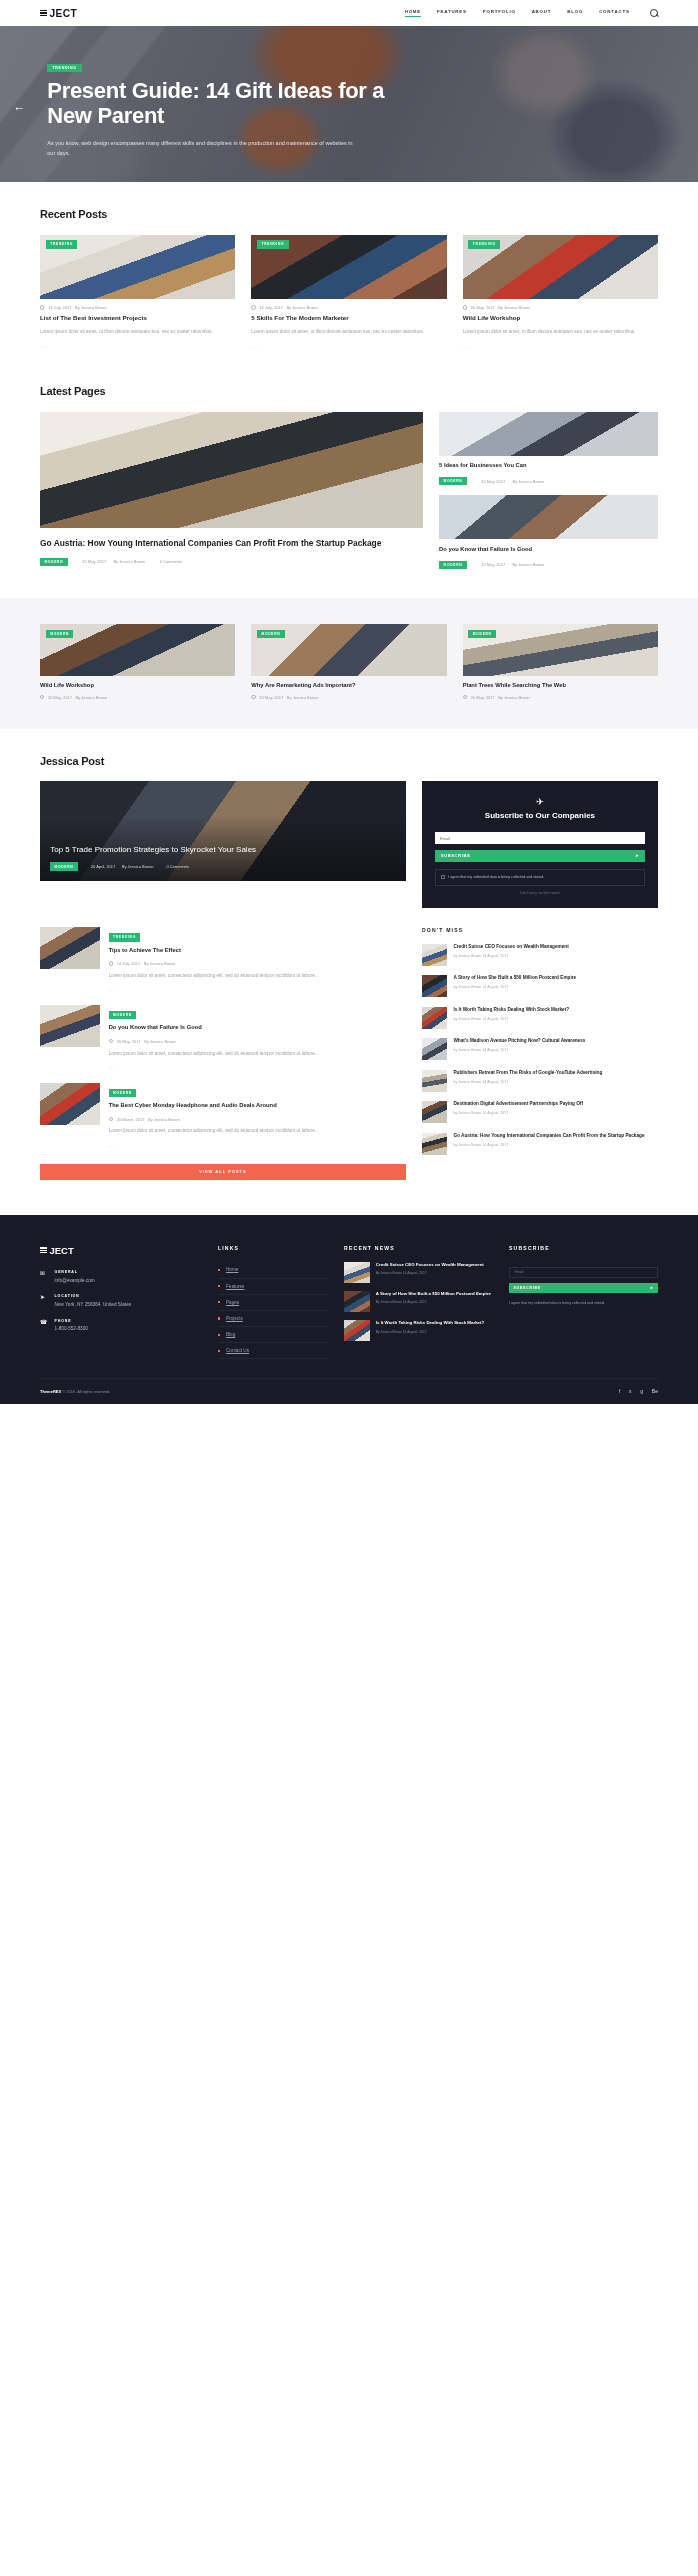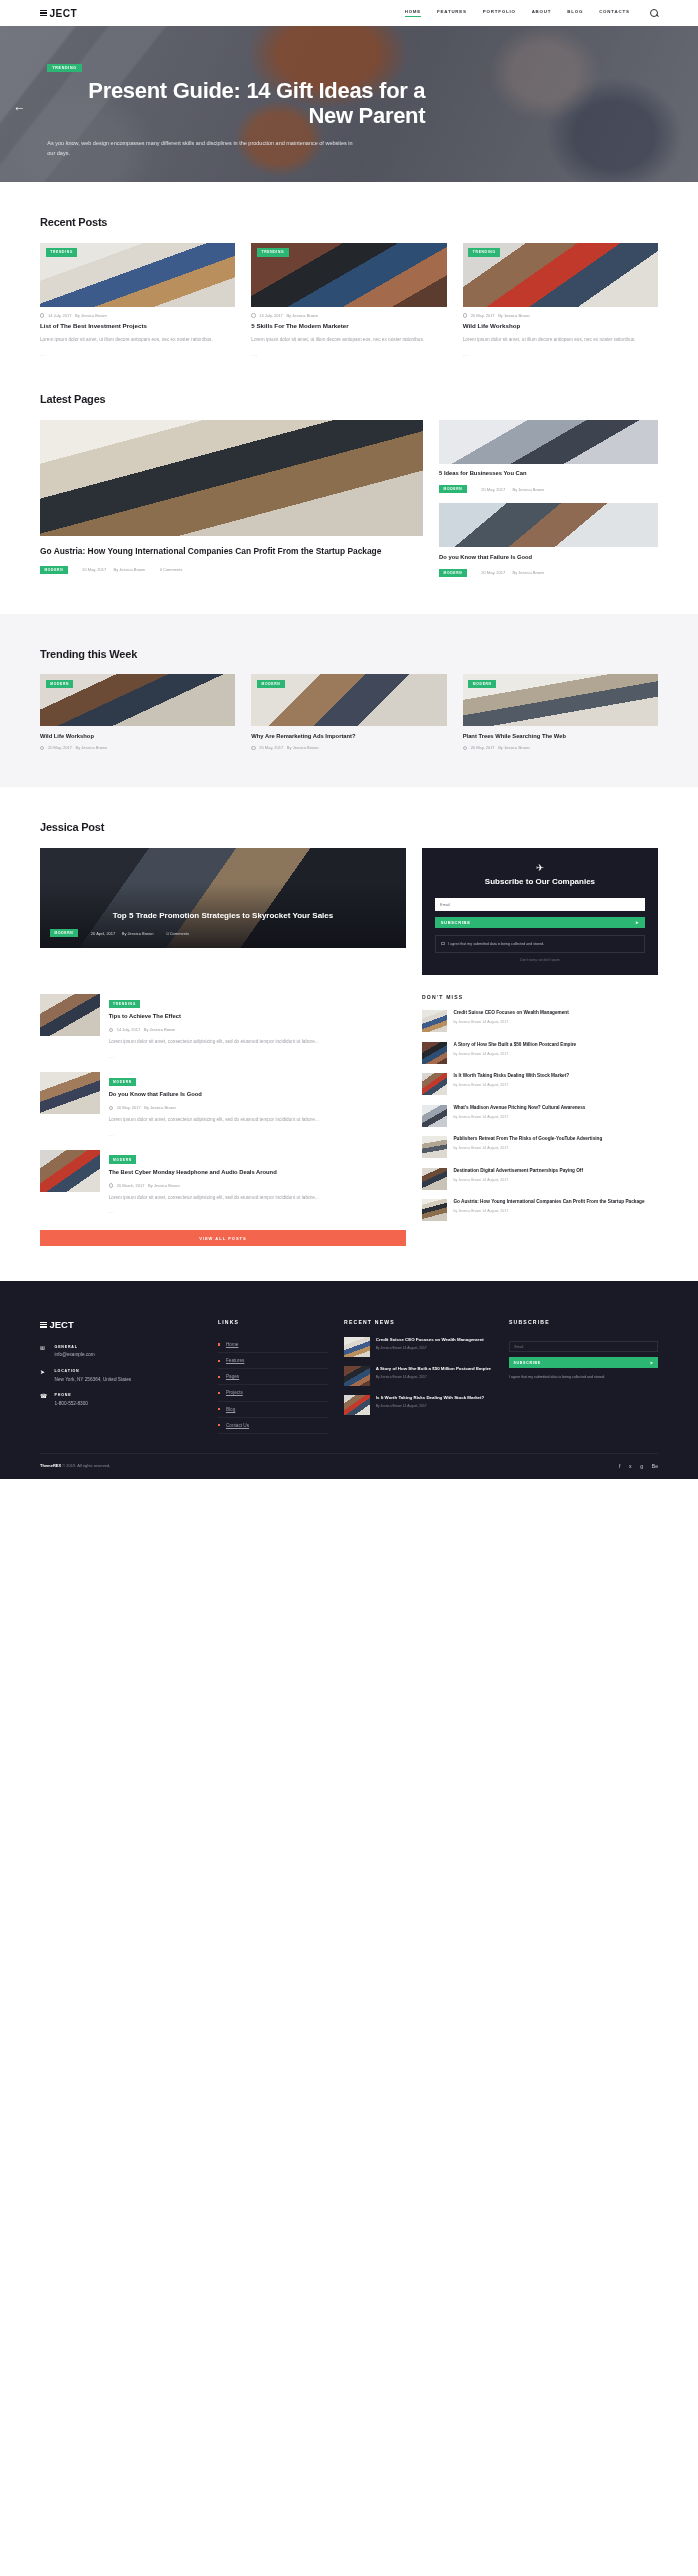--- a/index.html
+++ b/index.html
@@ -3,21 +3,21 @@
 <meta charset="utf-8">
 <style>
   * { box-sizing: border-box; margin: 0; padding: 0; }
   body {
     width: 698px;
     font-family: "Liberation Sans", sans-serif;
     background: #fff;
     color: #1b1b21;
     -webkit-font-smoothing: antialiased;
   }
-  .wrap { width: 618px; margin: 12px auto; }
+  .wrap { width: 618px; margin: 4px auto; }
 
   
   .site-header {
     height: 26px;
     display: flex;
     align-items: center;
     justify-content: space-between;
     padding: 0 40px;
     background: #fff;
   }
@@ -67,21 +67,21 @@
   }
   .hero:after { content:""; position:absolute; inset:0; background:rgba(40,42,52,.38); }
   .hero-inner { position: relative; z-index: 3; width: 618px; margin: 0 auto; padding-top: 32px; }
   .hero-badge {
     display:inline-block; background:#2bb673; color:#fff;
     font-size:3.6px; font-weight:bold; letter-spacing:0.7px;
     padding:2.2px 5.1px; text-transform:uppercase; margin-left: 7.3px;
   }
   .hero h1 {
     color:#fff; font-size:22px; line-height:1.12; font-weight:bold;
-    letter-spacing:-0.3px; margin:7.3px 0 0 7.3px; max-width: 378px; text-align: right;
+    letter-spacing:-0.3px; margin:7.3px 0 0 7.3px; max-width: 378px;
   }
   .hero p {
     color:#e2e3e7; font-size:5.5px; line-height:1.75; margin:10.2px 0 0 7.3px; max-width:306px;
   }
   .hero-arrow {
     position:absolute; left:13px; top:48%; z-index:4;
     color:#fff; font-size:12.4px; line-height:1;
   }
 
   
@@ -130,21 +130,21 @@
   
   .trending-wrap { background:#f5f5f7; padding: 22px 0 20.4px; }
   .tr-img { height: 52px; }
   .tr-title { font-size:5.8px; font-weight:bold; margin-top:6.5px; }
 
   
   .pop-grid { display:grid; grid-template-columns: 1.55fr 1fr; gap: 16px; }
   .pop-feature { position:relative; height: 100px; overflow:hidden; }
   .pop-feature .ovl { position:absolute; inset:0; background:linear-gradient(to bottom, rgba(20,20,26,.2) 35%, rgba(16,16,22,.86) 100%); }
   .pop-feature .ft { position:absolute; left:10.2px; right:10.2px; bottom:10.2px; z-index:3; }
-  .pop-feature h3 { color:#fff; font-size:8px; font-weight:bold; line-height:1.3;text-align:center; }
+  .pop-feature h3 { color:#fff; font-size:8px; font-weight:normal; line-height:1.3; }
   .pop-feature .frow { display:flex; align-items:center; gap:6.5px; margin-top:7.3px; font-size:4px; color:#d3d4d8; }
 
   .news-card { background:#1a1a26; padding: 14.5px 13px 13px; color:#fff; }
   .news-card .plane { font-size:9.5px; text-align:center; margin-bottom: 4.4px; color:#fff; }
   .news-card h3 { font-size:8px; font-weight:bold; text-align:center; line-height:1.35; }
   .news-card input {
     width:100%; margin-top:10.2px; height:12.4px; border:none; background:#fff;
     font-size:4px; padding:0 5.1px; color:#555; font-family:inherit;
   }
   .news-card .subbtn {
@@ -325,21 +325,20 @@
             <span>By Jessica Brown</span>
           </div>
         </article>
       </div>
     </div>
   </section>
 </div>
 
 <div class="trending-wrap">
   <div class="wrap">
-    <h2 class="section-title">Trending this Week</h2>
     <div class="grid3">
       <article>
         <div class="card-img tr-img">
           <span class="badge">MODERN</span>
           <span class="ph ph7"></span>
         </div>
         <h3 class="tr-title">Wild Life Workshop</h3>
         <div class="meta">
           <span class="clock"></span>
           <span>20 May, 2017</span>

